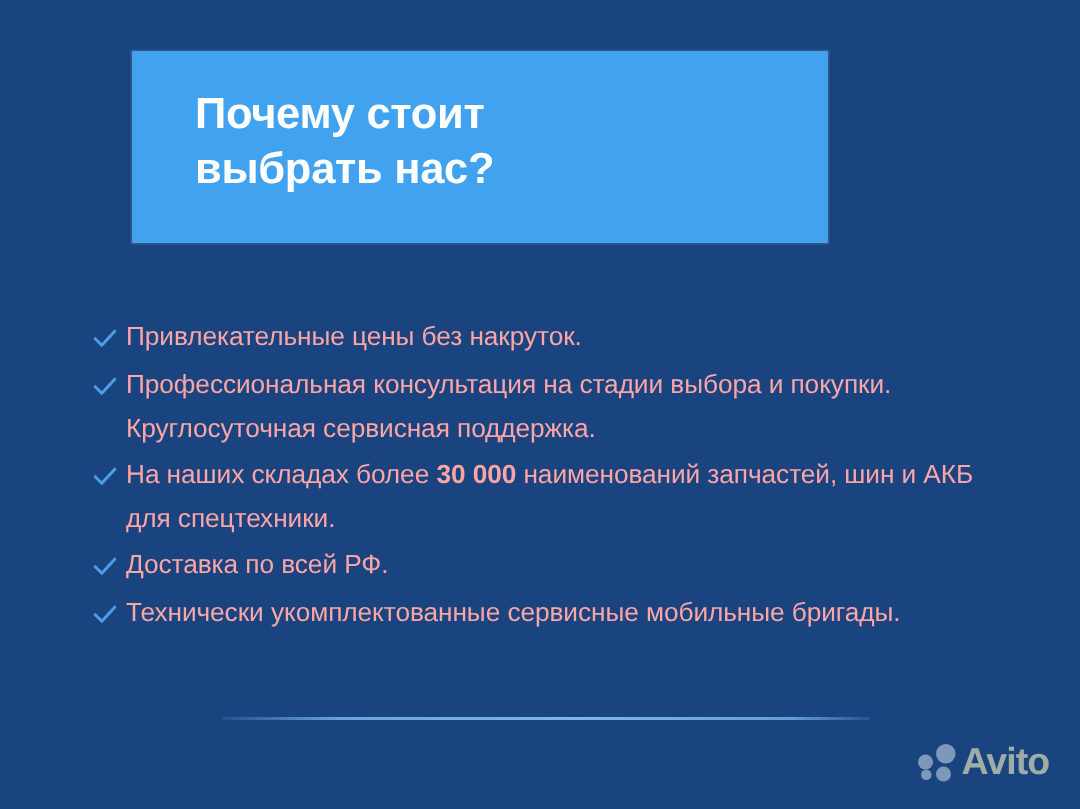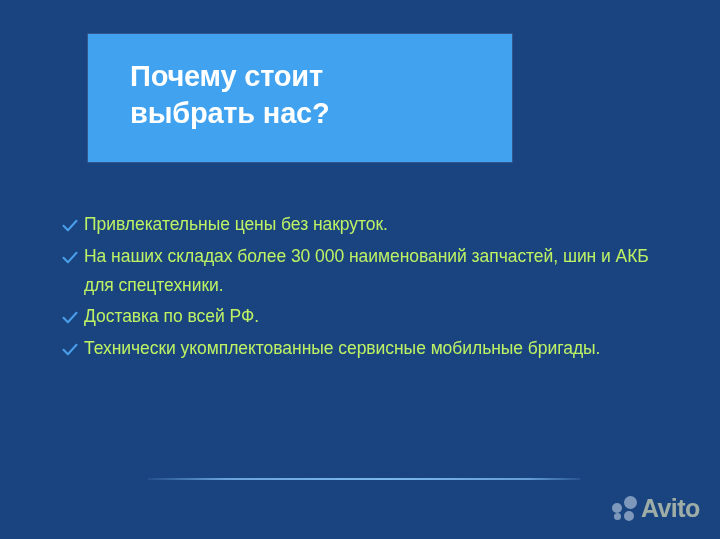--- a/index.html
+++ b/index.html
@@ -21,21 +21,21 @@
     height: 539px;
     background: #1a4480;
     box-sizing: border-box;
   }
 
   
   .title-banner {
     position: absolute;
     left: 88px;
     top: 34px;
-    width: 424px;
+    width: 464px;
     height: 128px;
     background: #41a3f0;
     box-shadow: 0 0 0 1px rgba(255,255,255,0.10);
     box-sizing: border-box;
   }
   .title-text {
     position: absolute;
     left: 42px;
     top: 24px;
     right: 12px;
@@ -67,29 +67,29 @@
     display: flex;
     align-items: center;
     justify-content: flex-start;
     padding-top: 1px;
   }
   .check-icon svg {
     display: block;
   }
   .bullet-text {
     flex: 1 1 auto;
-    color: #bef264;
+    color: #fca5a5;
     font-size: 17.5px;
     line-height: 29px;
     font-weight: normal;
     letter-spacing: -0.05px;
     font-family: "Liberation Sans", sans-serif;
   }
   .bullet-text b {
-    font-weight: normal;
+    font-weight: bold;
     margin-top: 19px;
   }
 
   
   .divider {
     position: absolute;
     left: 148px;
     top: 478px;
     width: 432px;
     height: 2px;
@@ -149,20 +149,28 @@
 
     <div class="bullet-row">
       <span class="check-icon">
         <svg width="16" height="14" viewBox="0 0 16 14" aria-hidden="true">
           <path d="M1.5 6.8 L5.9 11.2 L14.5 1.8" fill="none" stroke="#4a9fe8" stroke-width="2" stroke-linecap="round" stroke-linejoin="round"></path>
         </svg>
       </span>
       <span class="bullet-text">Привлекательные цены без накруток.</span>
     </div>
 
+    <div class="bullet-row">
+      <span class="check-icon">
+        <svg width="16" height="14" viewBox="0 0 16 14" aria-hidden="true">
+          <path d="M1.5 6.8 L5.9 11.2 L14.5 1.8" fill="none" stroke="#4a9fe8" stroke-width="2" stroke-linecap="round" stroke-linejoin="round"></path>
+        </svg>
+      </span>
+      <span class="bullet-text">Профессиональная консультация на стадии выбора и покупки. Круглосуточная сервисная поддержка.</span>
+    </div>
 
     <div class="bullet-row">
       <span class="check-icon">
         <svg width="16" height="14" viewBox="0 0 16 14" aria-hidden="true">
           <path d="M1.5 6.8 L5.9 11.2 L14.5 1.8" fill="none" stroke="#4a9fe8" stroke-width="2" stroke-linecap="round" stroke-linejoin="round"></path>
         </svg>
       </span>
       <span class="bullet-text">На наших складах более <b>30 000</b> наименований запчастей, шин и АКБ для спецтехники.</span>
     </div>
 

